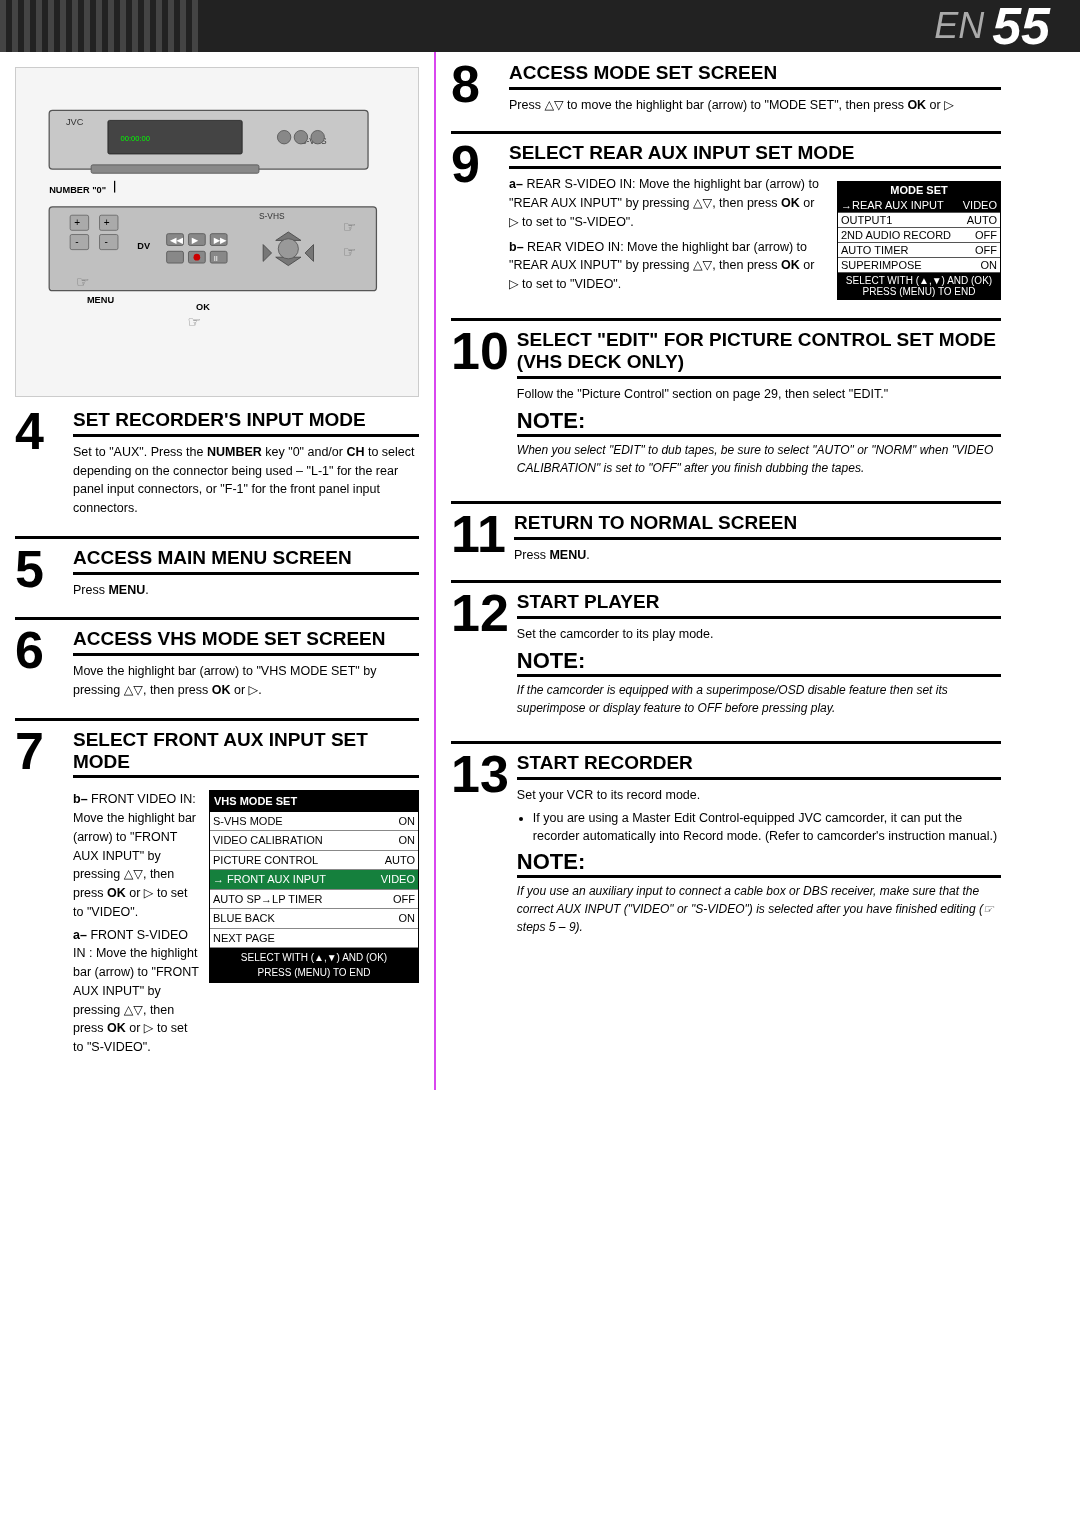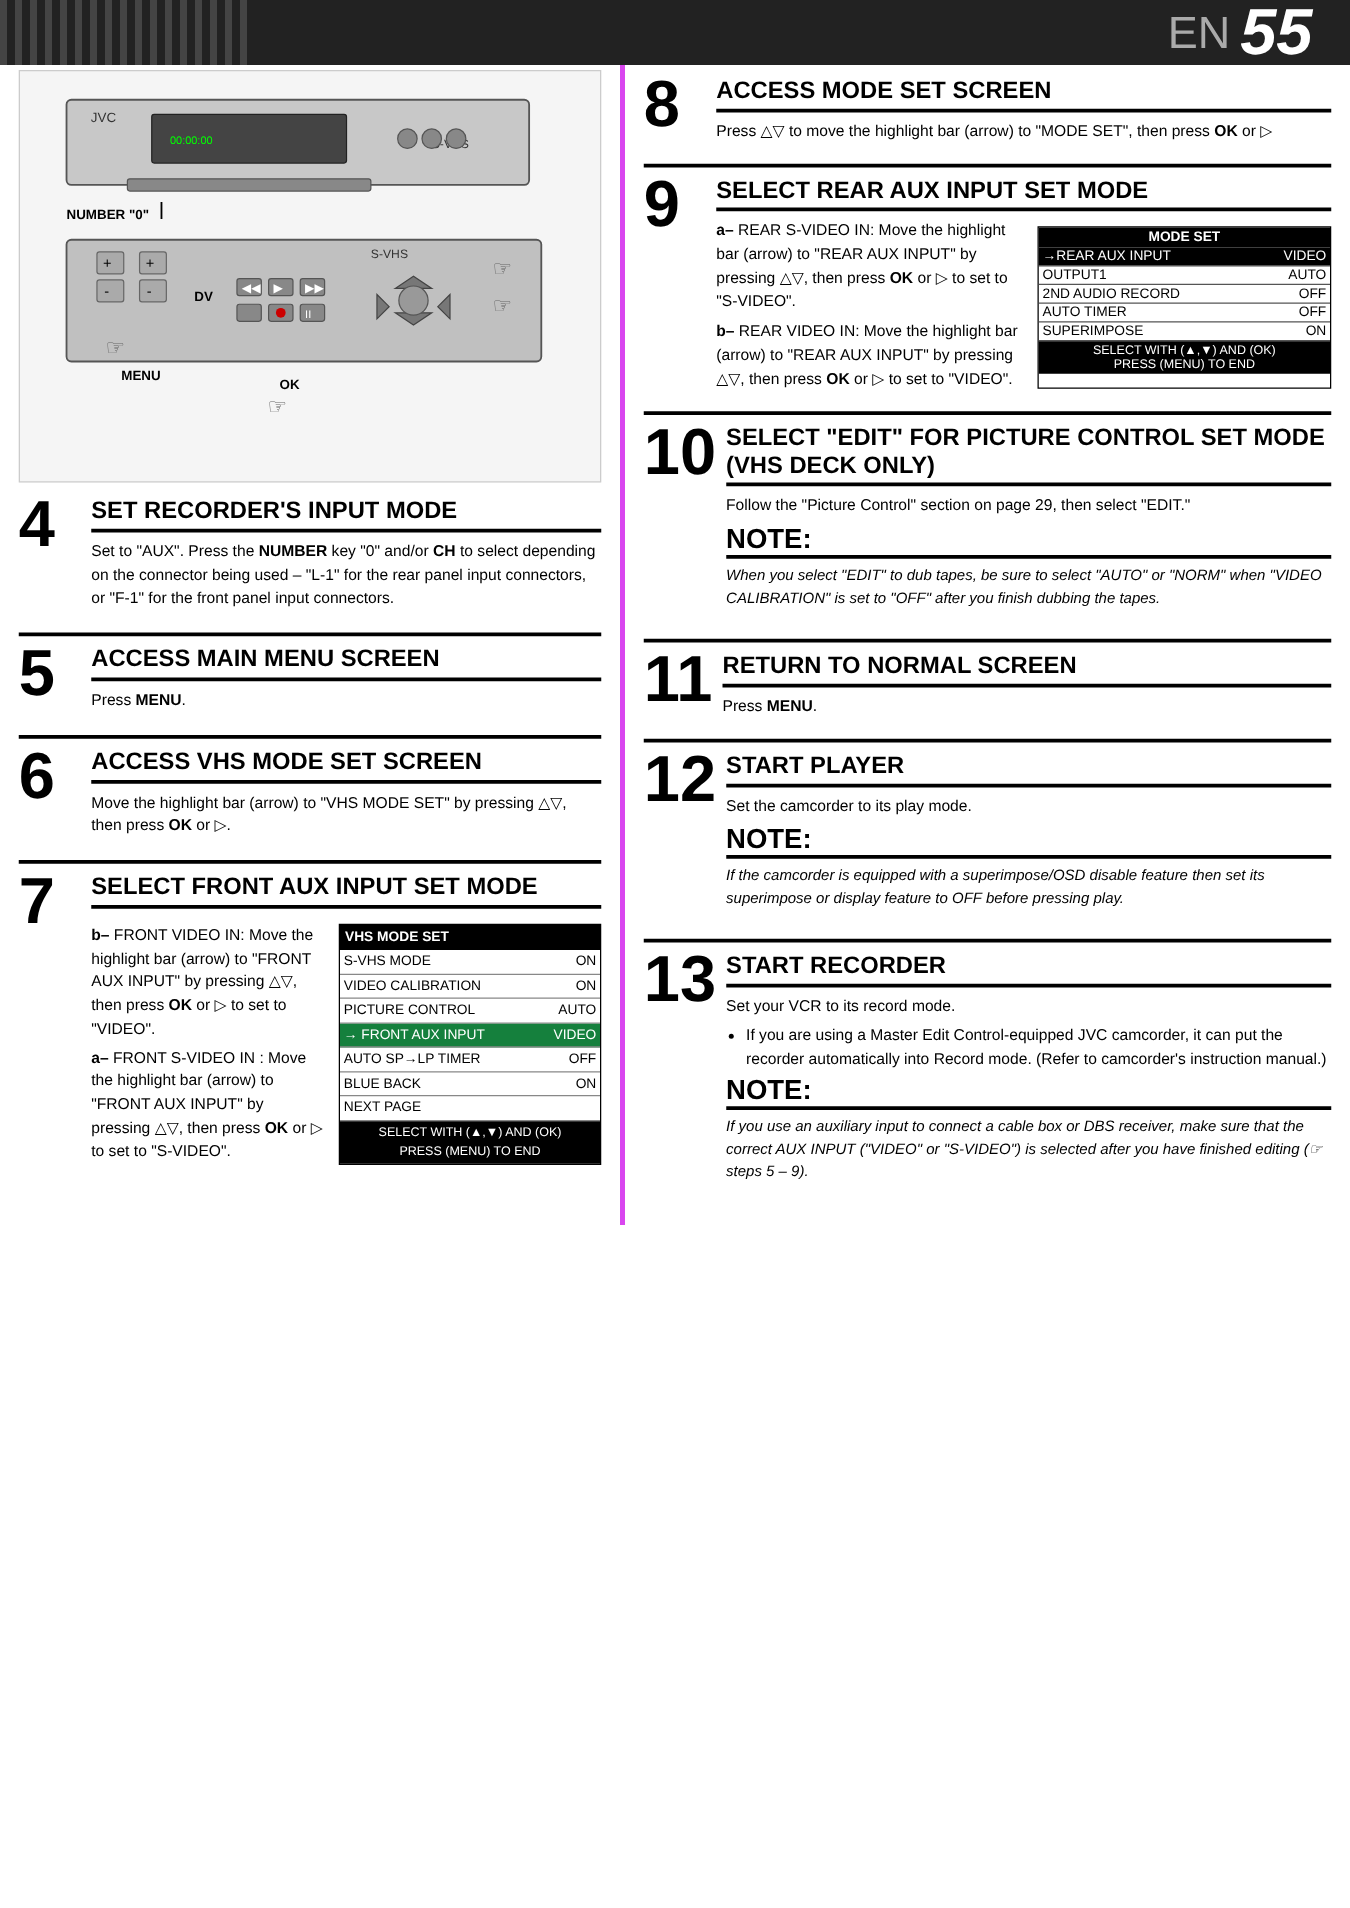--- a/index.html
+++ b/index.html
@@ -36,34 +36,35 @@
     .header-title {
       color: #fff;
       font-size: 52px;
       font-weight: bold;
       font-style: italic;
       font-family: Arial, sans-serif;
     }
     .header-en {
       color: #aaa;
       font-size: 36px;
+      font-style: italic;
       margin-right: 8px;
     }
 
     
     .main-layout {
       display: flex;
       width: 100%;
     }
 
     
     .left-col {
-      width: 500px;
-      padding: 4px 15px;
-      border-right: 4px solid #d946ef;
+      width: 436px;
+      padding: 15px 15px;
+      border-right: 2px solid #d946ef;
     }
 
     
     .right-col {
       width: 580px;
       padding: 10px 15px;
     }
 
     
     .step-section {
@@ -132,21 +133,21 @@
       font-size: 12px;
       font-style: italic;
       line-height: 1.5;
     }
 
     
     .mode-table {
       border: 1px solid #000;
       font-size: 11px;
       margin: 6px 0;
-      width: 235px;
+      width: 164px;
     }
     .mode-table-header {
       background: #000;
       color: #fff;
       text-align: center;
       padding: 2px 4px;
       font-weight: bold;
       font-size: 11px;
     }
     .mode-table-row {

